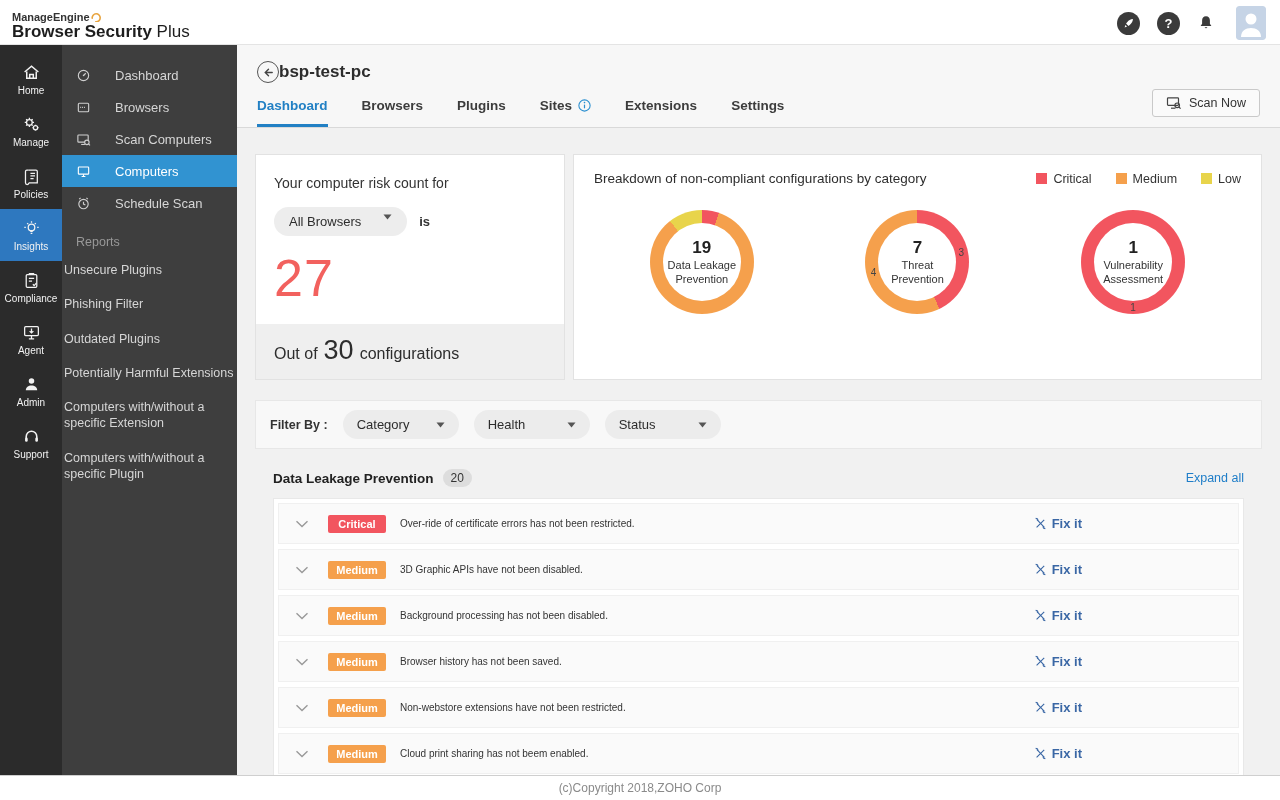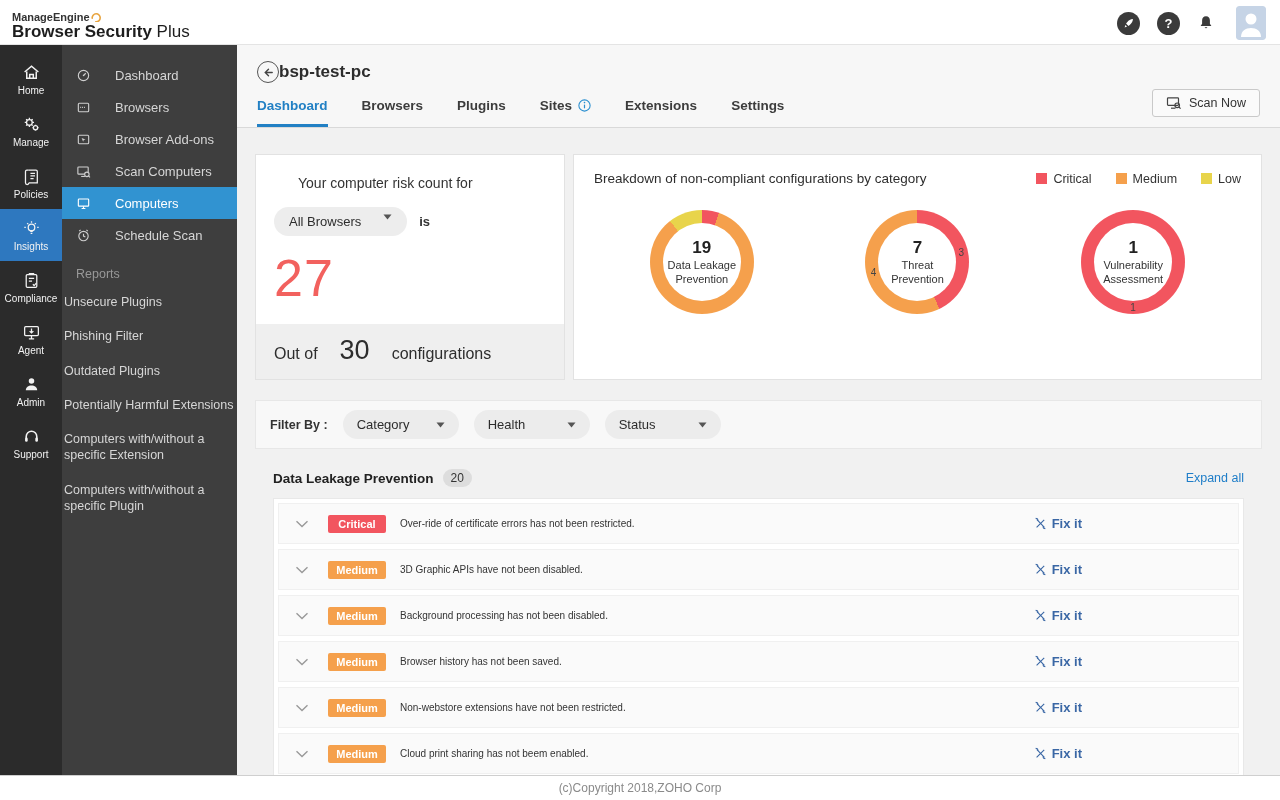--- a/index.html
+++ b/index.html
@@ -42,26 +42,26 @@
   .tabs { display:flex; gap:34px; margin-top:15px; }
   .tab { font-size:13.5px; font-weight:bold; color:#3c3c3c; padding-bottom:11px; cursor:pointer; border-bottom:3px solid transparent; display:flex; align-items:center; gap:6px; }
   .tab.active { color:#2280c4; border-bottom-color:#2280c4; }
   .scan-now { position:absolute; right:20px; bottom:10px; display:flex; align-items:center; gap:7px; background:#fafafa; border:1px solid #c9c9c9; border-radius:3px; padding:6px 13px; font-size:12.5px; color:#333; font-family:inherit; cursor:pointer; }
 
   
   .cards { display:flex; gap:8px; margin:26px 18px 0; height:226px; }
   .card { background:#fff; border:1px solid #e2e2e2; }
   .risk-card { width:310px; display:flex; flex-direction:column; }
   .risk-body { padding:20px 18px 0; flex:1; }
-  .risk-title { font-size:14px; color:#333;margin-left:24px; }
+  .risk-title { font-size:14px; color:#333; }
   .risk-picker { display:flex; align-items:center; gap:12px; margin-top:16px; }
   .pill { background:#ededed; border-radius:16px; padding:7px 15px; font-size:13px; color:#2d2d2d; display:flex; align-items:flex-start; gap:22px; cursor:pointer; }
   .is-label { font-size:13px; font-weight:bold; color:#333; }
   .risk-count { font-size:52px; color:#f2615e; margin-top:12px; letter-spacing:1px; }
-  .risk-foot { background:#efefef; padding:11px 18px 13px; font-size:16px; color:#2d2d2d; display:flex; align-items:baseline; gap:22px; }
+  .risk-foot { background:#efefef; padding:11px 18px 13px; font-size:16px; color:#2d2d2d; display:flex; align-items:baseline; gap:6px; }
   .risk-foot .big { font-size:27px; }
 
   .breakdown-card { flex:1; padding:16px 20px; }
   .bd-head { display:flex; justify-content:space-between; }
   .bd-title { font-size:13.5px; color:#2d2d2d; }
   .legend { display:flex; gap:24px; }
   .legend-item { display:flex; align-items:center; gap:6px; font-size:12.5px; color:#333; }
   .swatch { width:11px; height:11px; display:inline-block; }
   .donuts { display:flex; justify-content:space-around; margin-top:24px; }
   .donut { width:104px; height:104px; border-radius:50%; position:relative; }
@@ -219,29 +219,20 @@
           <span>Dashboard</span>
         </div>
         <div class="side-item">
           <span style="display: flex; color: rgb(207, 207, 207); margin-right: 12px;">
             <svg viewBox="0 0 16 16" fill="none" stroke="currentColor" stroke-width="1.2" width="15" height="15">
               <rect x="2.5" y="3.5" width="11" height="9" rx="1"></rect>
               <path d="M4.5 7.8h1M6.5 7.8h1M8.5 7.8h1"></path>
             </svg>
           </span>
           <span>Browsers</span>
-        </div>
-        <div class="side-item">
-          <span style="display: flex; color: rgb(207, 207, 207); margin-right: 12px;">
-            <svg viewBox="0 0 16 16" fill="none" stroke="currentColor" stroke-width="1.2" width="15" height="15">
-              <rect x="2.5" y="3.5" width="11" height="9" rx="1"></rect>
-              <path d="M6 6.3l4.2 1.6-1.9.7-.7 1.9z" fill="currentColor" stroke="none"></path>
-            </svg>
-          </span>
-          <span>Browser Add-ons</span>
         </div>
         <div class="side-item">
           <span style="display: flex; color: rgb(207, 207, 207); margin-right: 12px;">
             <svg viewBox="0 0 16 16" fill="none" stroke="currentColor" stroke-width="1.2" width="15" height="15">
               <rect x="2" y="3.2" width="11" height="7.6" rx="0.8"></rect>
               <path d="M5.5 13.3h4"></path>
               <circle cx="11.6" cy="11" r="2.4" fill="#3e3e3e"></circle>
               <path d="M13.3 12.7l1.6 1.6"></path>
             </svg>
           </span>

